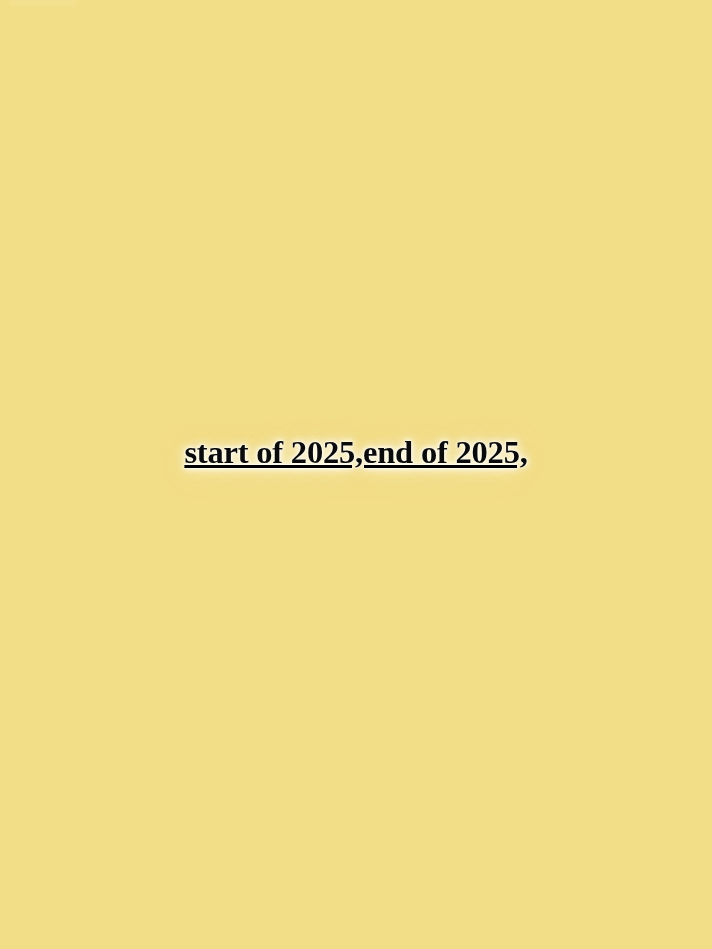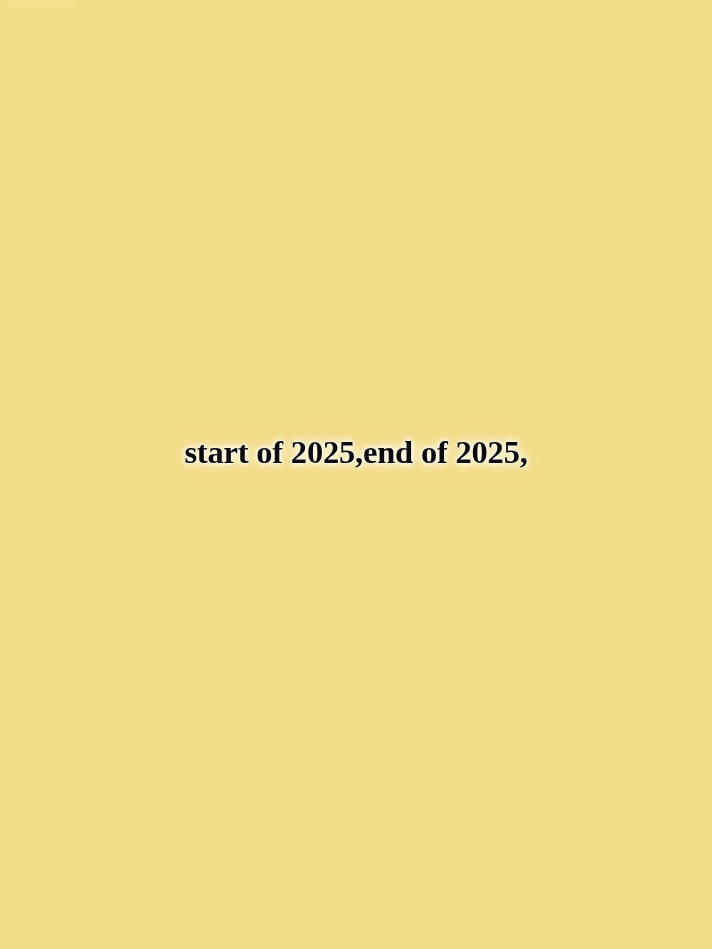--- a/index.html
+++ b/index.html
@@ -36,20 +36,21 @@
     pointer-events: none;
   }
 
   #caption-block {
     position: absolute;
     left: 0;
     top: 436px;
     width: 712px;
     text-align: center;
     line-height: 32px;
+    text-decoration: underline;
   }
 
   .caption-line {
     display: block;
     font-family: "Liberation Serif", "DejaVu Serif", serif;
     font-weight: 700;
     font-size: 32.5px;
     letter-spacing: -0.2px;
     color: #0a0a0a;
     white-space: pre;

